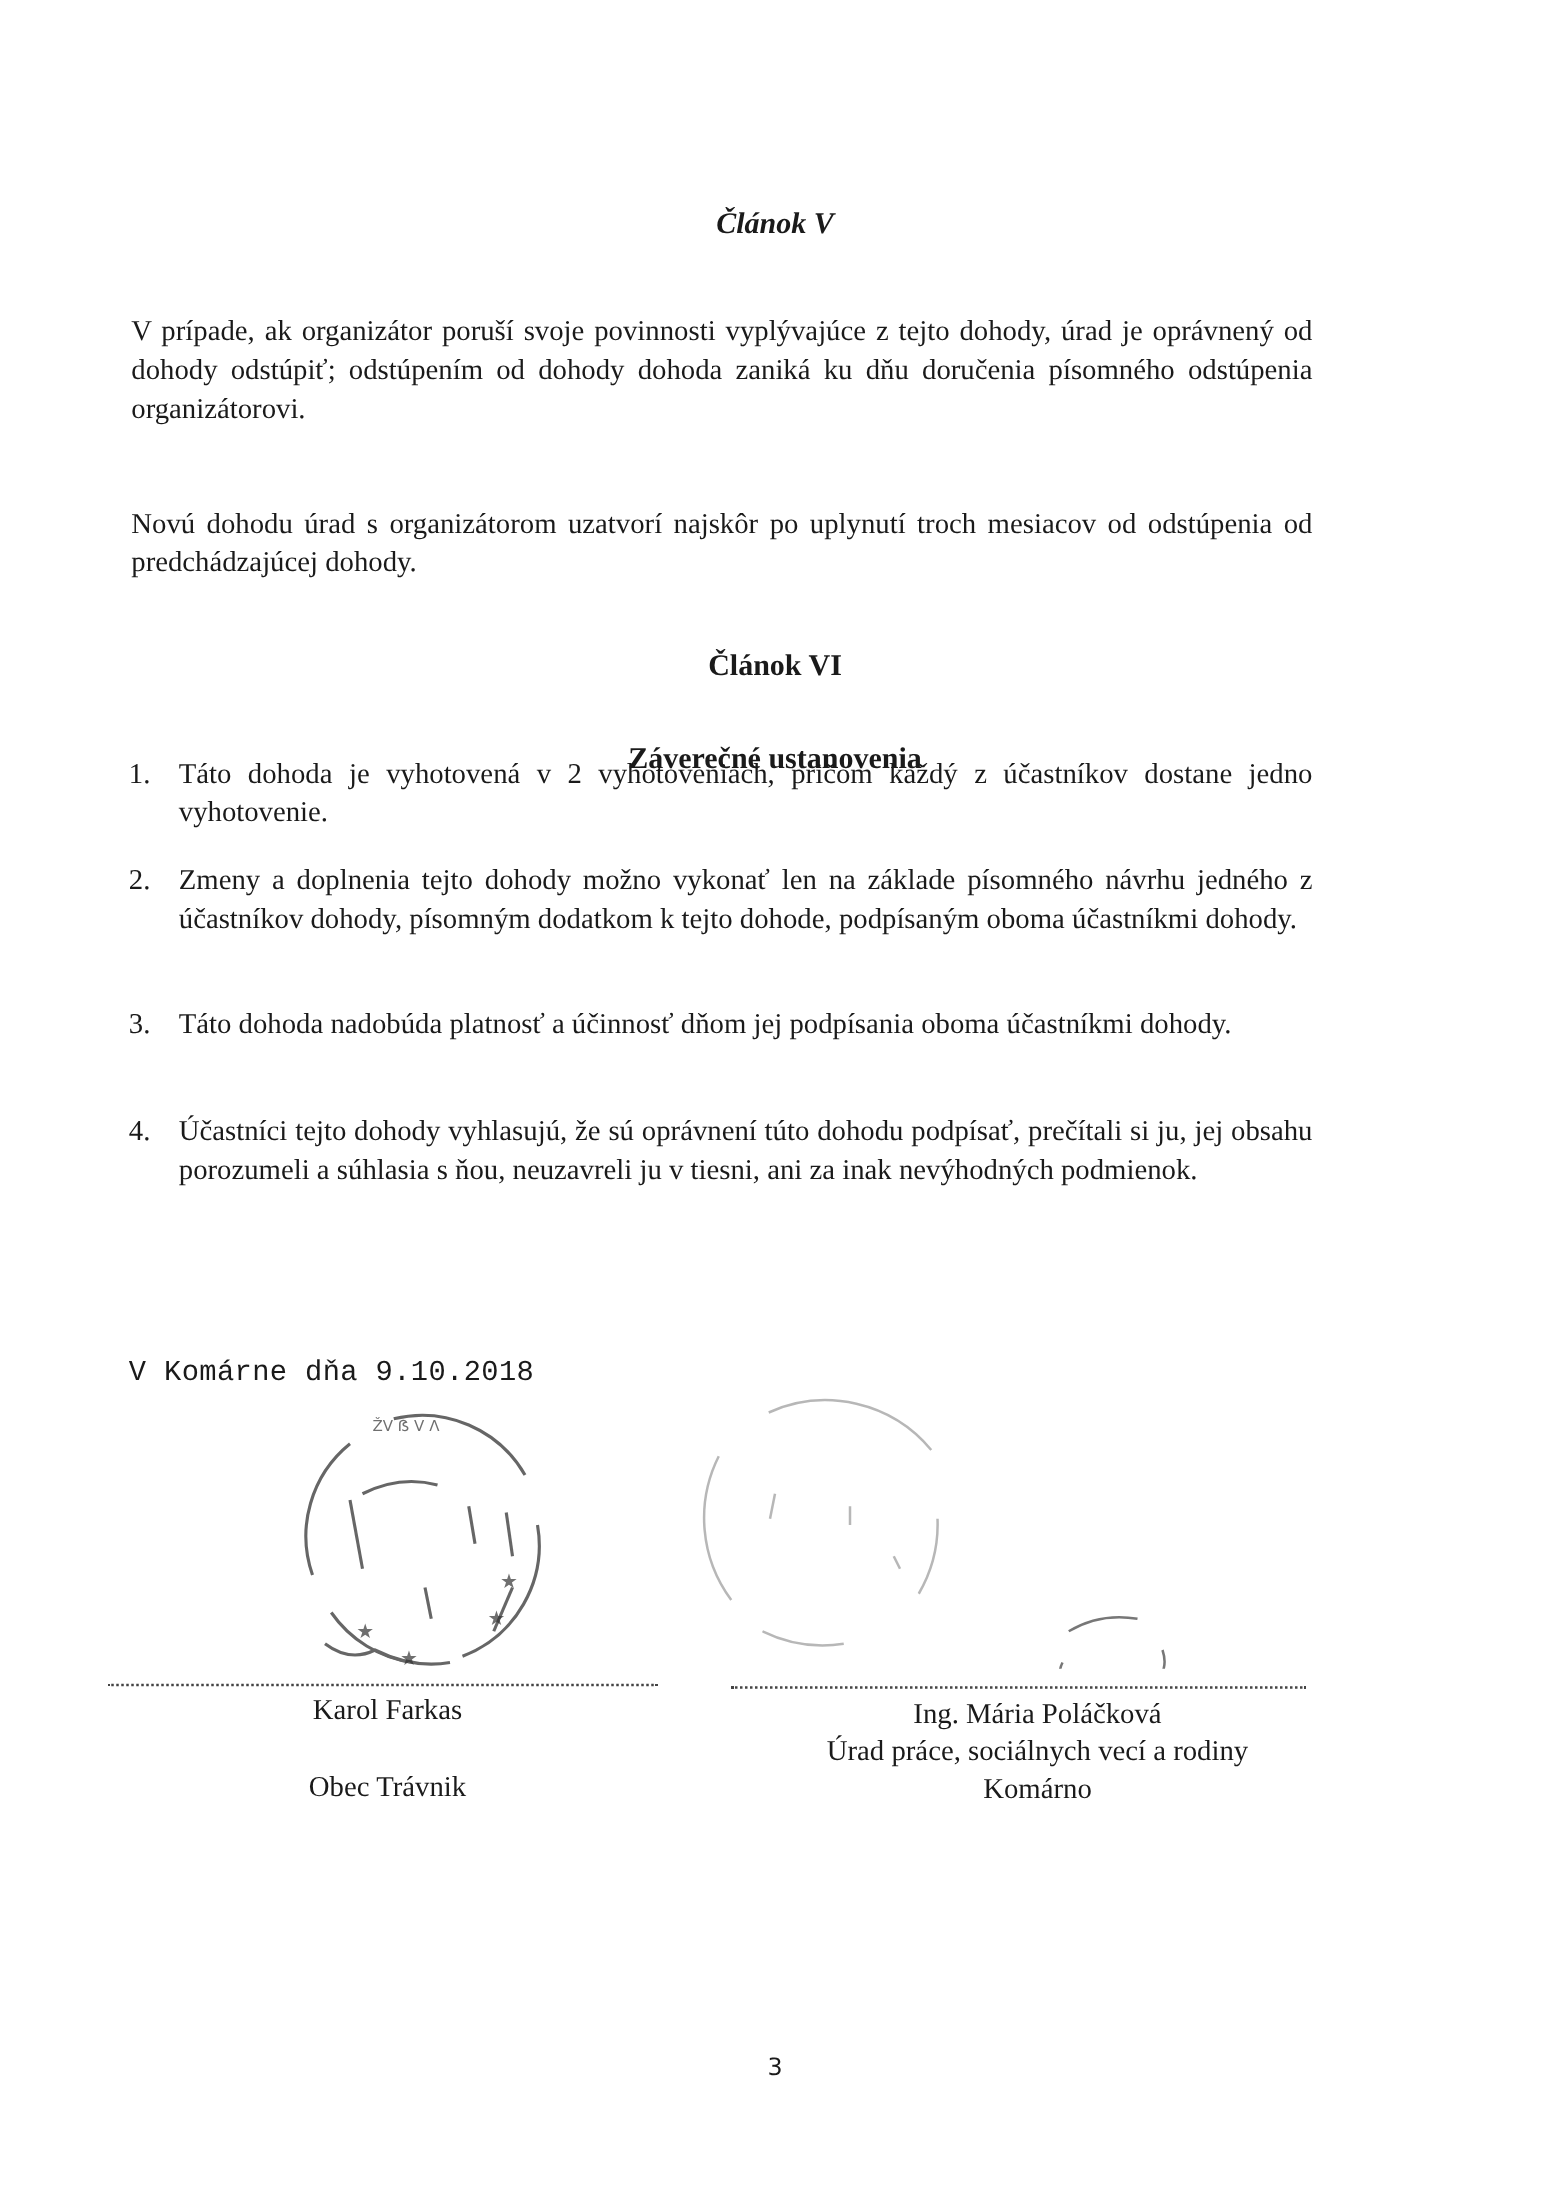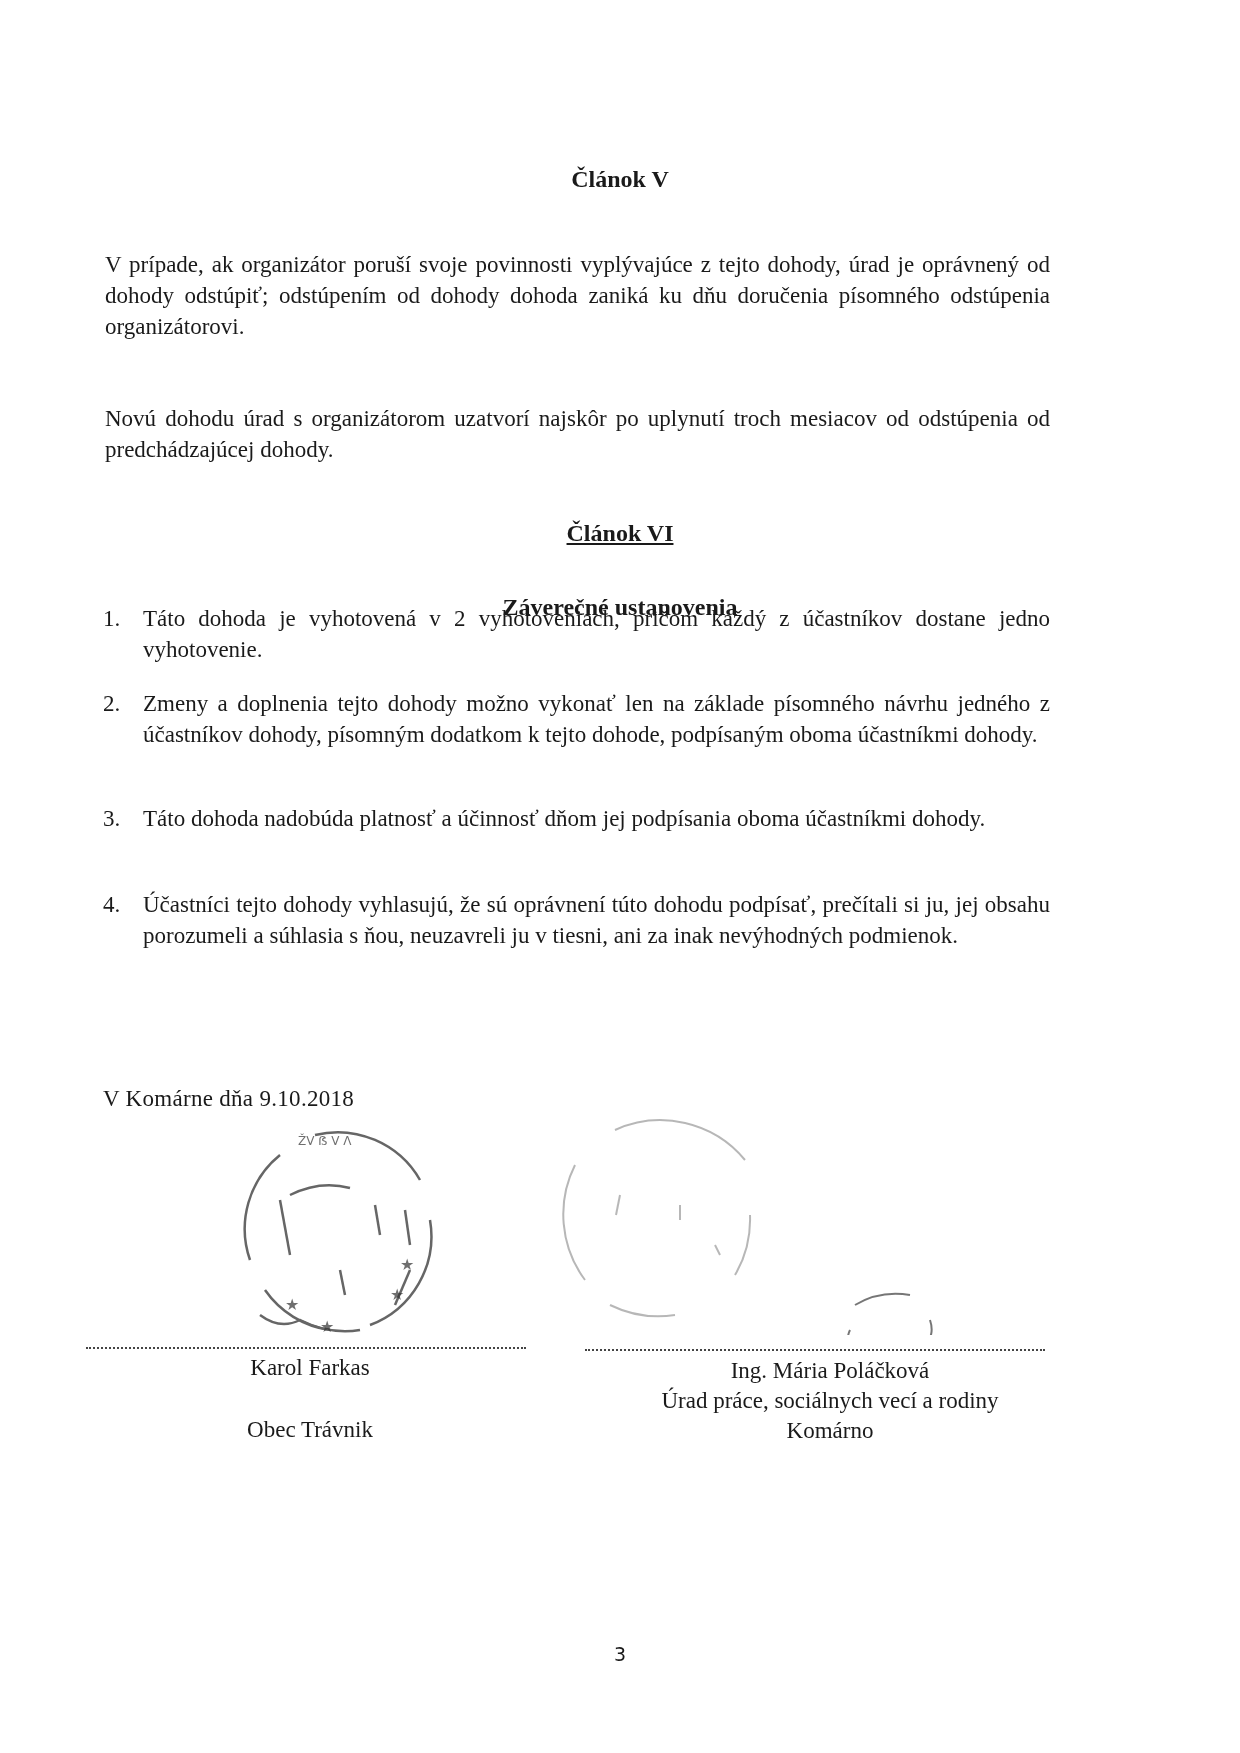--- a/index.html
+++ b/index.html
@@ -38,47 +38,47 @@
       font-family: "DejaVu Sans", "Liberation Sans", sans-serif; font-size: 19px;
       top: 1643px;
     }
     .stamp { position: absolute; }
   </style>
 </head>
 <body>
 
 <div class="page">
 
-  <div class="heading" style="top:163px;">Článok V</div>
+  <div class="heading" style="top:163px;font-style:italic;">Článok V</div>
 
   <div class="para" style="top:249px;">V prípade,  ak organizátor poruší svoje povinnosti vyplývajúce z tejto dohody, úrad je oprávnený od dohody odstúpiť; odstúpením od dohody dohoda zaniká ku dňu doručenia písomného odstúpenia organizátorovi.</div>
   <div class="para" style="top:403px;">Novú dohodu úrad s organizátorom uzatvorí najskôr po uplynutí troch mesiacov od odstúpenia od predchádzajúcej dohody.</div>
 
-  <div class="heading" style="top:517px;text-decoration:underline;">Článok VI</div>
+  <div class="heading" style="top:517px;">Článok VI</div>
   <div class="heading" style="top:549px;margin-top:42px;">Záverečné ustanovenia</div>
 
   <div class="item" style="top:603px;">
     <span class="num">1.</span>
     <span class="txt">Táto dohoda je vyhotovená v 2 vyhotoveniach, pričom každý z účastníkov dostane jedno vyhotovenie.</span>
   </div>
   <div class="item" style="top:688px;">
     <span class="num">2.</span>
     <span class="txt">Zmeny a doplnenia tejto dohody možno vykonať len na základe písomného návrhu jedného z účastníkov dohody, písomným dodatkom k tejto dohode, podpísaným oboma účastníkmi dohody.</span>
   </div>
   <div class="item" style="top:803px;">
     <span class="num">3.</span>
     <span class="txt">Táto dohoda nadobúda platnosť a účinnosť dňom jej podpísania oboma účastníkmi dohody.</span>
   </div>
   <div class="item" style="top:889px;">
     <span class="num">4.</span>
     <span class="txt">Účastníci tejto dohody vyhlasujú, že sú oprávnení túto dohodu podpísať, prečítali si ju, jej obsahu porozumeli a súhlasia s ňou, neuzavreli ju v tiesni, ani za inak nevýhodných podmienok.</span>
   </div>
 
 
-  <div class="line" style="left:103px; top:1083px; font-family:Liberation Serif, serif; letter-spacing:0.3px;">V Komárne dňa 9.10.2018</div>
+  <div class="line" style="left:103px; top:1083px; font-family:Liberation Mono, monospace; letter-spacing:0.3px;">V Komárne dňa 9.10.2018</div>
 
   <svg class="stamp" style="left:220px; top:1120px;" width="230" height="230" viewBox="0 0 230 230">
     <g fill="none" stroke="#333" stroke-width="2.5" opacity="0.75">
       <path d="M 30 140 A 95 95 0 0 1 60 35"></path>
       <path d="M 95 15 A 95 95 0 0 1 200 60"></path>
       <path d="M 210 100 A 95 95 0 0 1 150 205"></path>
       <path d="M 45 170 A 95 95 0 0 0 110 210"></path>
       <path d="M 60 80 L 70 135"></path>
       <path d="M 155 85 L 160 115"></path>
       <path d="M 185 90 L 190 125"></path>

